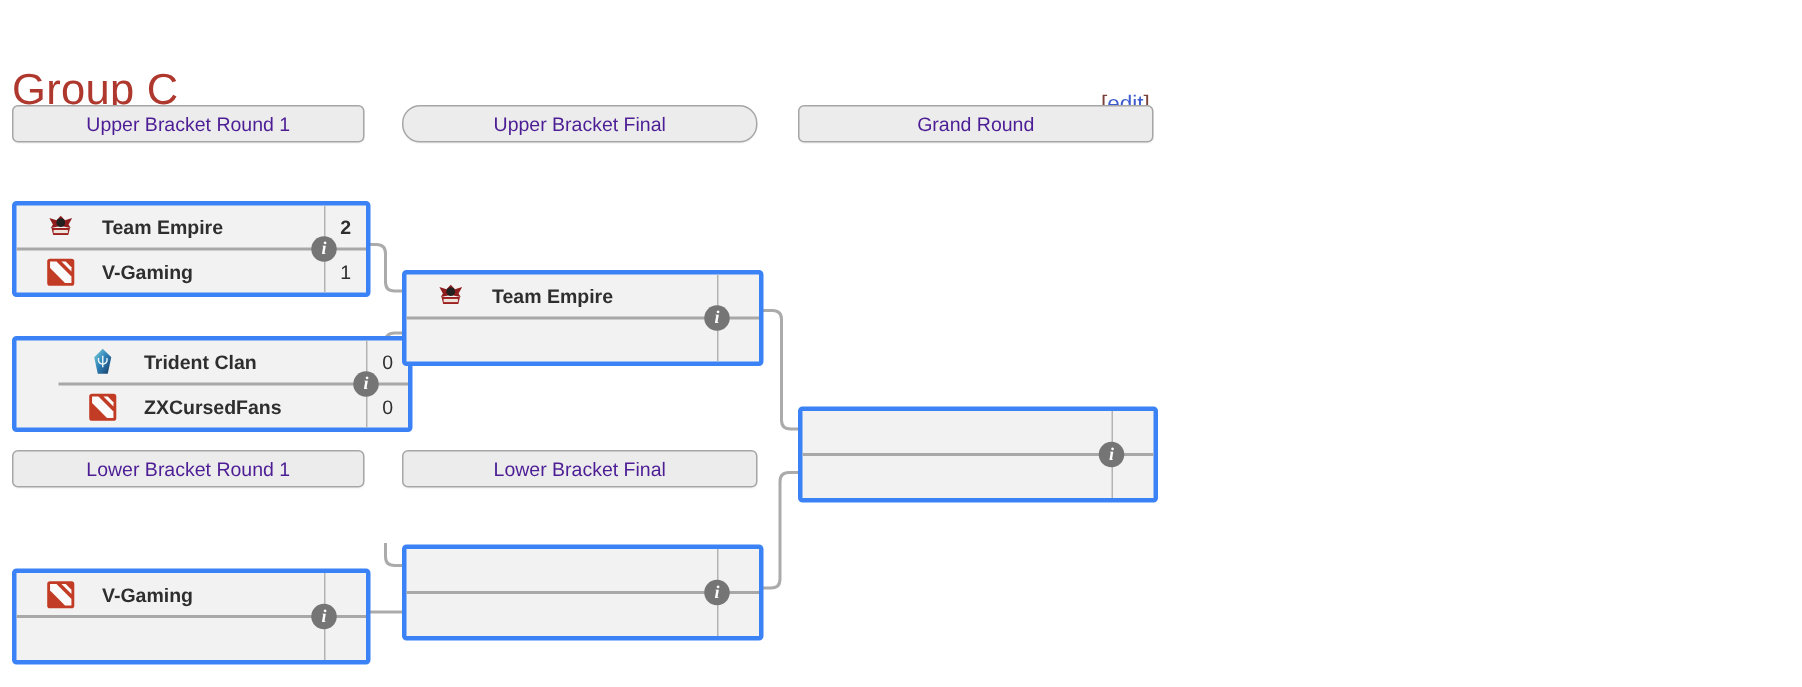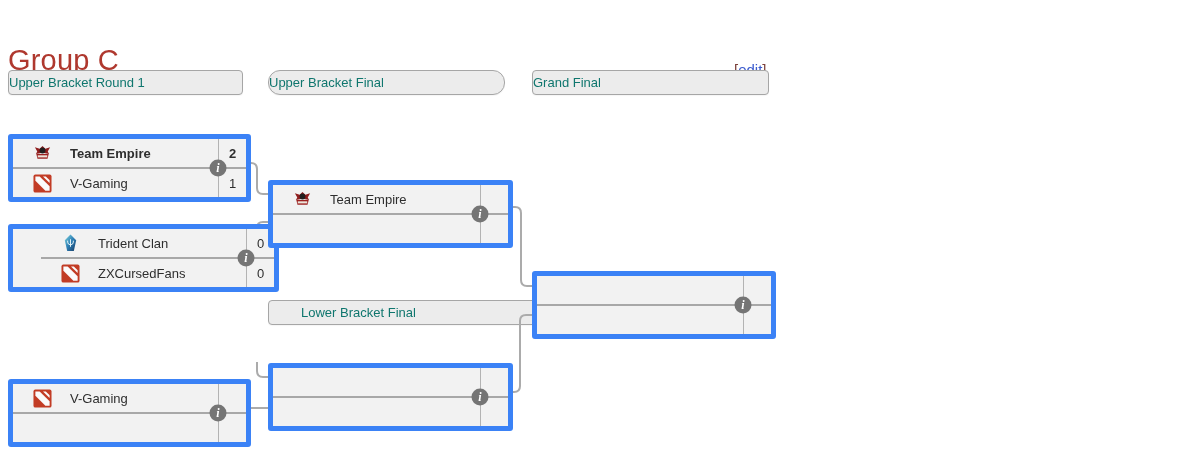--- a/index.html
+++ b/index.html
@@ -7,29 +7,29 @@
   .canvas{position:relative;width:1201px;height:458px;background:#fff;overflow:hidden;}
 
   
   .page-title{position:absolute;left:8px;top:16px;font-size:29px;font-weight:400;color:#AF382E;letter-spacing:0.2px;margin-top:28px;}
   .editsection{position:absolute;left:734px;top:33px;font-size:15px;margin-top:28px;}
   .editsection .bk{color:#7B3F3A;}
   .editsection a{color:#3B5BCE;text-decoration:none;cursor:pointer;}
 
   
   .round-header{position:absolute;height:23px;background:#ececec;border:1px solid #a6a6a6;border-radius:4px;
-    font-size:13px;color:#0f766e;line-height:23px;box-shadow:0 1px 1px rgba(0,0,0,0.04);}
+    font-size:13px;color:#4c1d95;text-align:center;line-height:23px;box-shadow:0 1px 1px rgba(0,0,0,0.04);}
 
   
-  .match{position:absolute;background:#f2f2f2;border:5px solid #3b82f6;border-radius:3px;z-index:2;}
+  .match{position:absolute;background:#f2f2f2;border:3px solid #3b82f6;border-radius:3px;z-index:2;}
   .slot{display:flex;align-items:center;height:28px;position:relative;}
   .slot.top{border-bottom:2px solid #a8a8a8;}
   .tlogo{width:19px;height:19px;margin-left:20px;flex:0 0 19px;}
   .tlogo.empty{visibility:hidden;}
-  .tname{margin-left:18px;font-size:13px;color:#2e2e2e;white-space:nowrap;}
+  .tname{margin-left:18px;font-size:13px;color:#2e2e2e;white-space:nowrap;font-weight:bold;}
   .slot.winner .tname{font-weight:bold;}
   .slot.winner .score{font-weight:bold;}
   .score{margin-left:auto;width:27px;align-self:stretch;border-left:1px solid #b3b3b3;
     display:flex;align-items:center;justify-content:center;font-size:13px;color:#2e2e2e;}
 
   
   .infoicon{position:absolute;top:50%;right:28px;transform:translate(50%,-50%);
     width:17px;height:17px;border-radius:50%;background:#757575;color:#fff;z-index:3;
     display:flex;align-items:center;justify-content:center;
     font-family:"Liberation Serif", serif;font-weight:bold;font-style:italic;font-size:12px;cursor:pointer;}
@@ -77,22 +77,23 @@
     <path d="M243,163 H251 Q257,163 257,169 V188 Q257,194 263,194 H268"></path>
     <path d="M243,253 H251 Q257,253 257,247 V228 Q257,222 263,222 H268"></path>
     <path d="M505,207 H515 Q521,207 521,213 V280 Q521,286 527,286 H532"></path>
     <path d="M505,392 H514 Q520,392 520,386 V321 Q520,315 526,315 H532"></path>
     <path d="M243,408 H268"></path>
     <path d="M257,362 V371 Q257,377 263,377 H268"></path>
   </svg>
 
   <div class="round-header" style="left:8px;top:70px;width:233px;">Upper Bracket Round 1</div>
   <div class="round-header" style="left:268px;top:70px;width:235px;border-radius:12px;">Upper Bracket Final</div>
-  <div class="round-header" style="left:532px;top:70px;width:235px;">Grand Final</div>
-  <div class="round-header" style="left:268px;top:300px;width:235px;padding-left:32px;">Lower Bracket Final</div>
+  <div class="round-header" style="left:532px;top:70px;width:235px;">Grand Round</div>
+  <div class="round-header" style="left:8px;top:300px;width:233px;">Lower Bracket Round 1</div>
+  <div class="round-header" style="left:268px;top:300px;width:235px;">Lower Bracket Final</div>
 
   <div class="match" style="left:8px;top:134px;width:233px;">
     <div class="slot top winner">
       <svg class="tlogo">
           <use href="#logo-empire"></use>
         </svg>
       <span class="tname">Team Empire</span>
       <span class="score">2</span>
     </div>
     <div class="slot">

